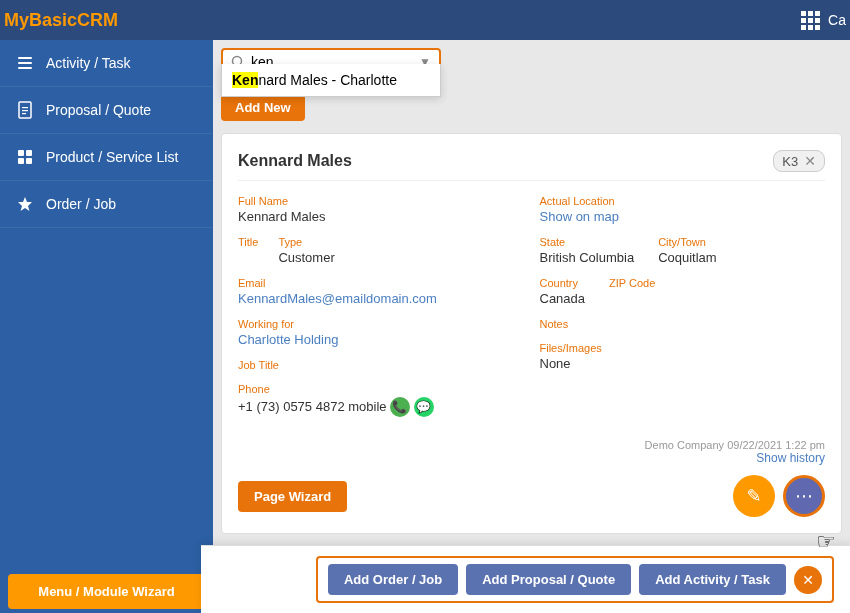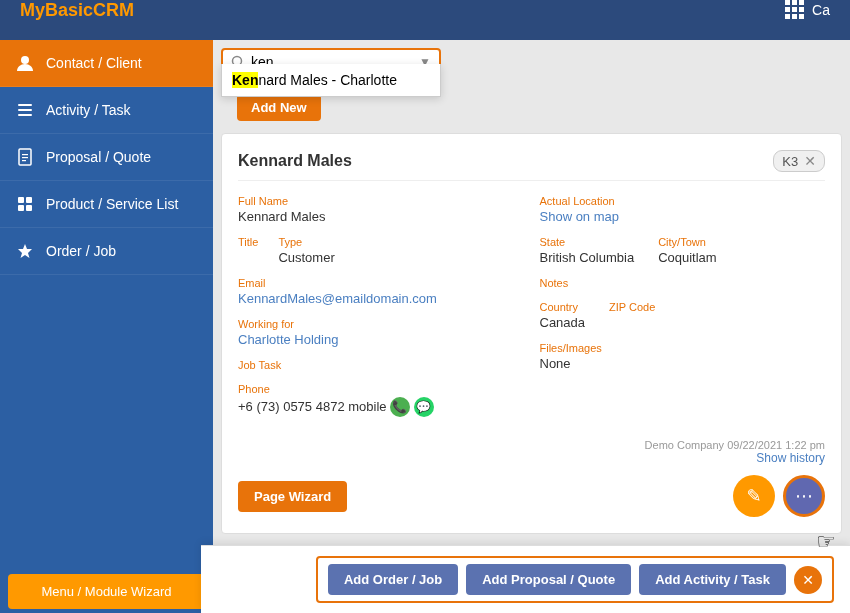--- a/index.html
+++ b/index.html
@@ -3,22 +3,22 @@
   <meta charset="utf-8">
   <style>
     * { box-sizing: border-box; margin: 0; padding: 0; }
     body { font-family: Arial, sans-serif; background: #e8e8e8; width: 850px; height: 613px; overflow: hidden; position: relative; }
 
     
     .header {
       background: #2c4a7c;
       height: 40px;
       display: flex;
-      align-items: flex-start;
-      padding: 0 20px;
+      align-items: center;
+      padding: 0 4px;
       justify-content: space-between;
     }
     .header-logo {
       font-size: 18px;
       font-weight: bold;
       color: white;
     }
     .header-logo span { color: #f90; }
     .header-right {
       display: flex;
@@ -69,21 +69,21 @@
       align-items: center;
       justify-content: center;
       color: white;
     }
     .menu-wizard-btn {
       background: #f90;
       color: white;
       border: none;
       padding: 10px 14px;
       font-size: 13px;
-      font-weight: normal;
+      font-weight: bold;
       cursor: pointer;
       text-align: center;
       margin: 4px 8px;
       border-radius: 4px;
     }
 
     
     .main {
       flex: 1;
       padding: 8px;
@@ -339,29 +339,20 @@
         <span></span>
         <span></span>
     </div>
     <span>Ca</span>
   </div>
 </div>
 
 <div class="layout">
 
   <div class="sidebar">
-    <div class="sidebar-item active">
-      <div class="sidebar-icon">
-        <svg width="18" height="18" viewBox="0 0 18 18" fill="white">
-          <circle cx="9" cy="6" r="4"></circle>
-            <path d="M1 17c0-4 3.6-7 8-7s8 3 8 7" fill="white"></path>
-        </svg>
-      </div>
-      <span>Contact / Client</span>
-    </div>
     <div class="sidebar-item">
       <div class="sidebar-icon">
         <svg width="18" height="18" viewBox="0 0 18 18" fill="white">
           <rect x="2" y="3" width="14" height="2" rx="1"></rect>
             <rect x="2" y="8" width="14" height="2" rx="1"></rect>
             <rect x="2" y="13" width="14" height="2" rx="1"></rect>
         </svg>
       </div>
       <span>Activity / Task</span>
     </div>
@@ -412,21 +403,21 @@
           <input type="text" value="ken" style="font-size: 14px; width: 140px; border: none; outline: none;">
           <span class="search-dropdown-icon">▼</span>
         </div>
 
         <div class="search-dropdown">
           <div class="search-result">
             <span style="background:#ffff00; font-weight:bold;">Ken</span><span>nard Males - Charlotte</span>
           </div>
         </div>
       </div>
-      <button class="add-new-btn" style="margin-left: 16px; margin-top: 2px;">Add New</button>
+      <button class="add-new-btn" style="margin-left: 0; margin-top: 2px;">Add New</button>
     </div>
 
     <div class="contact-card">
       <div class="card-header">
         <span class="card-name">Kennard Males</span>
         <div class="card-badge">
           <span>K3</span>
           <span class="card-close">✕</span>
         </div>
       </div>
@@ -450,27 +441,27 @@
           </div>
           <div class="field-group">
             <div class="field-label">Email</div>
             <div class="field-value link">KennardMales@emaildomain.com</div>
           </div>
           <div class="field-group">
             <div class="field-label">Working for</div>
             <div class="field-value link">Charlotte Holding</div>
           </div>
           <div class="field-group">
-            <div class="field-label">Job Task</div>
+            <div class="field-label">Job Title</div>
             <div class="field-value"></div>
           </div>
           <div class="field-group">
             <div class="field-label">Phone</div>
             <div class="field-value">
-              <span>+6 (73) 0575 4872 mobile</span>
+              <span>+1 (73) 0575 4872 mobile</span>
               <span class="phone-icons">
                 <span class="phone-icon-circle phone-green">📞</span>
                 <span class="phone-icon-circle whatsapp">💬</span>
               </span>
             </div>
           </div>
         </div>
 
         <div>
           <div class="field-group">
@@ -480,33 +471,33 @@
           <div class="field-group" style="display:flex; gap:24px;">
             <div>
               <div class="field-label">State</div>
               <div class="field-value">British Columbia</div>
             </div>
             <div>
               <div class="field-label">City/Town</div>
               <div class="field-value">Coquitlam</div>
             </div>
           </div>
-          <div class="field-group">
-            <div class="field-label">Notes</div>
-            <div class="field-value"></div>
-          </div>
           <div class="field-group" style="display:flex; gap:24px;">
             <div>
               <div class="field-label">Country</div>
               <div class="field-value">Canada</div>
             </div>
             <div>
               <div class="field-label">ZIP Code</div>
               <div class="field-value"></div>
             </div>
+          </div>
+          <div class="field-group">
+            <div class="field-label">Notes</div>
+            <div class="field-value"></div>
           </div>
           <div class="field-group">
             <div class="field-label">Files/Images</div>
             <div class="field-value">None</div>
           </div>
         </div>
       </div>
 
       <div class="card-footer">
         <div>Demo Company 09/22/2021 1:22 pm</div>

